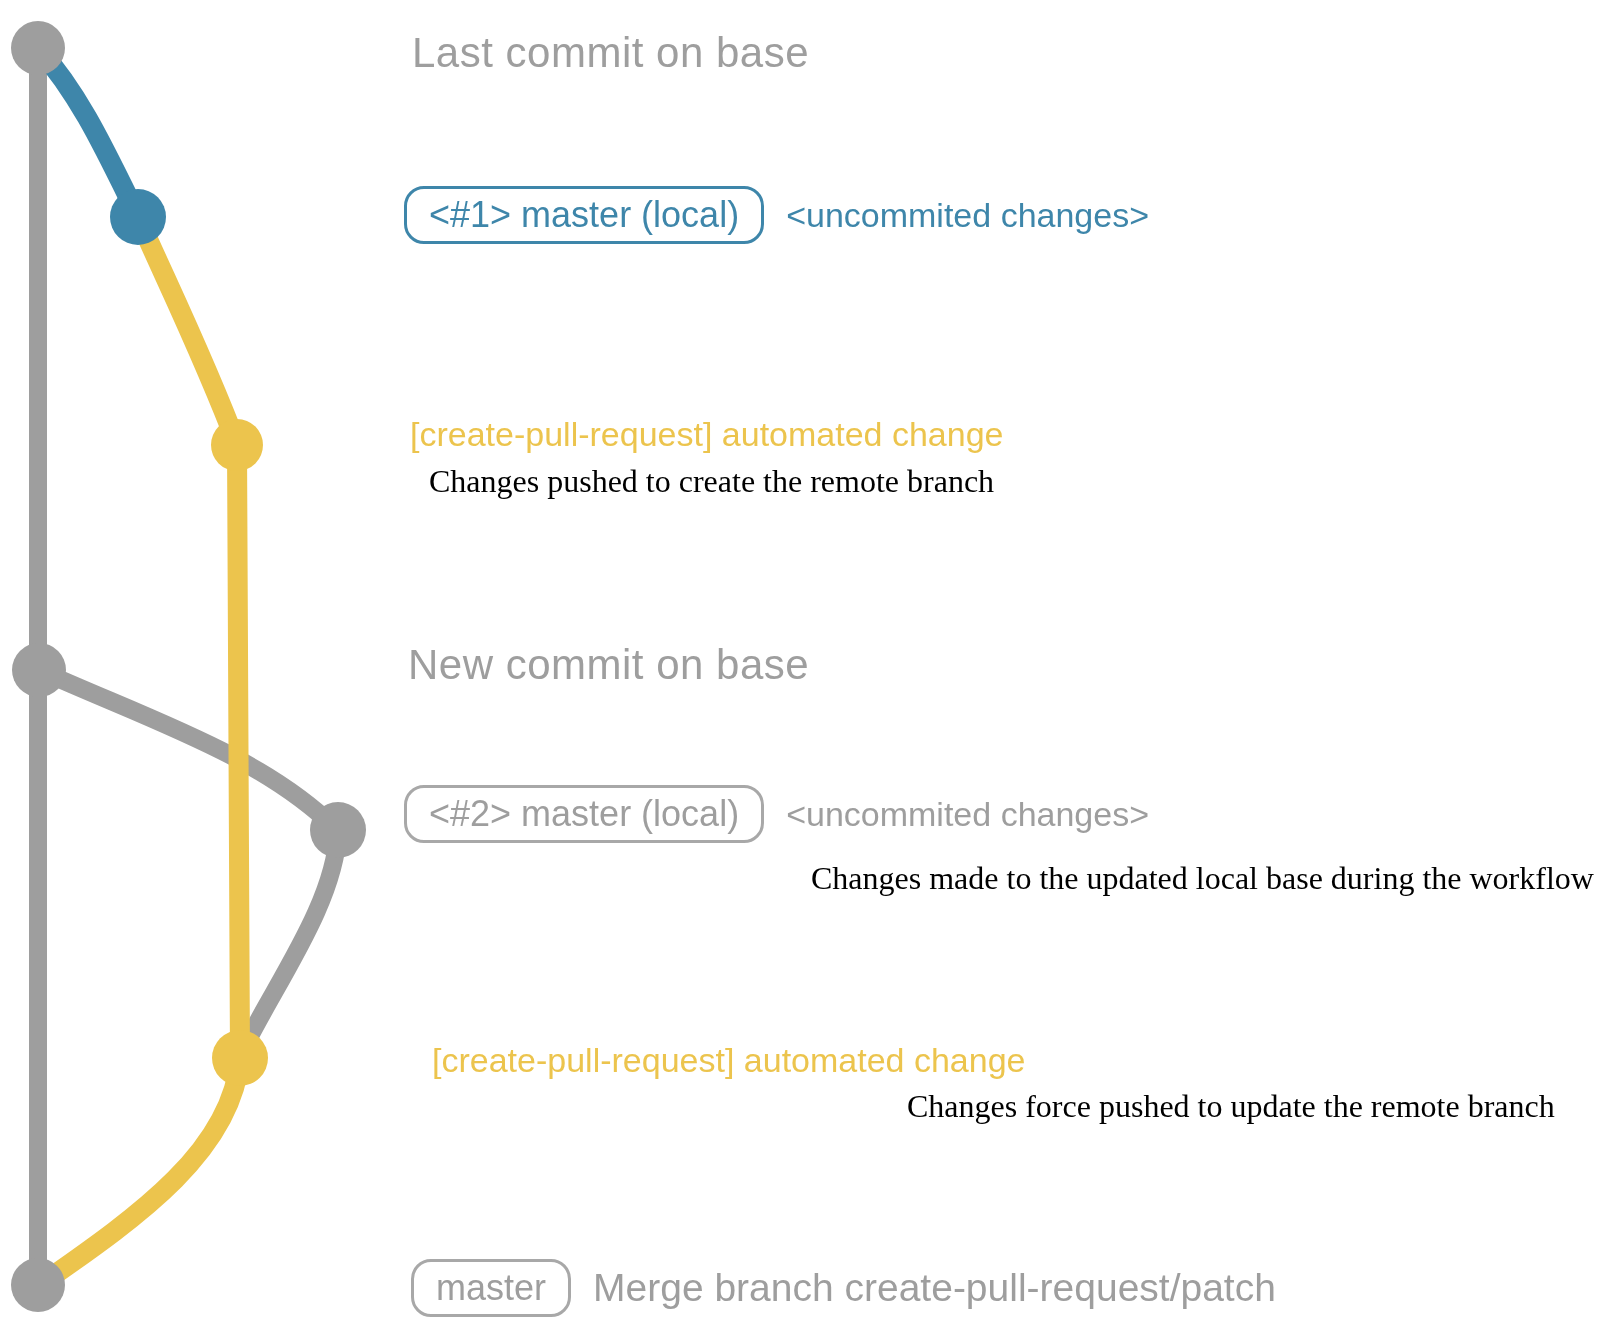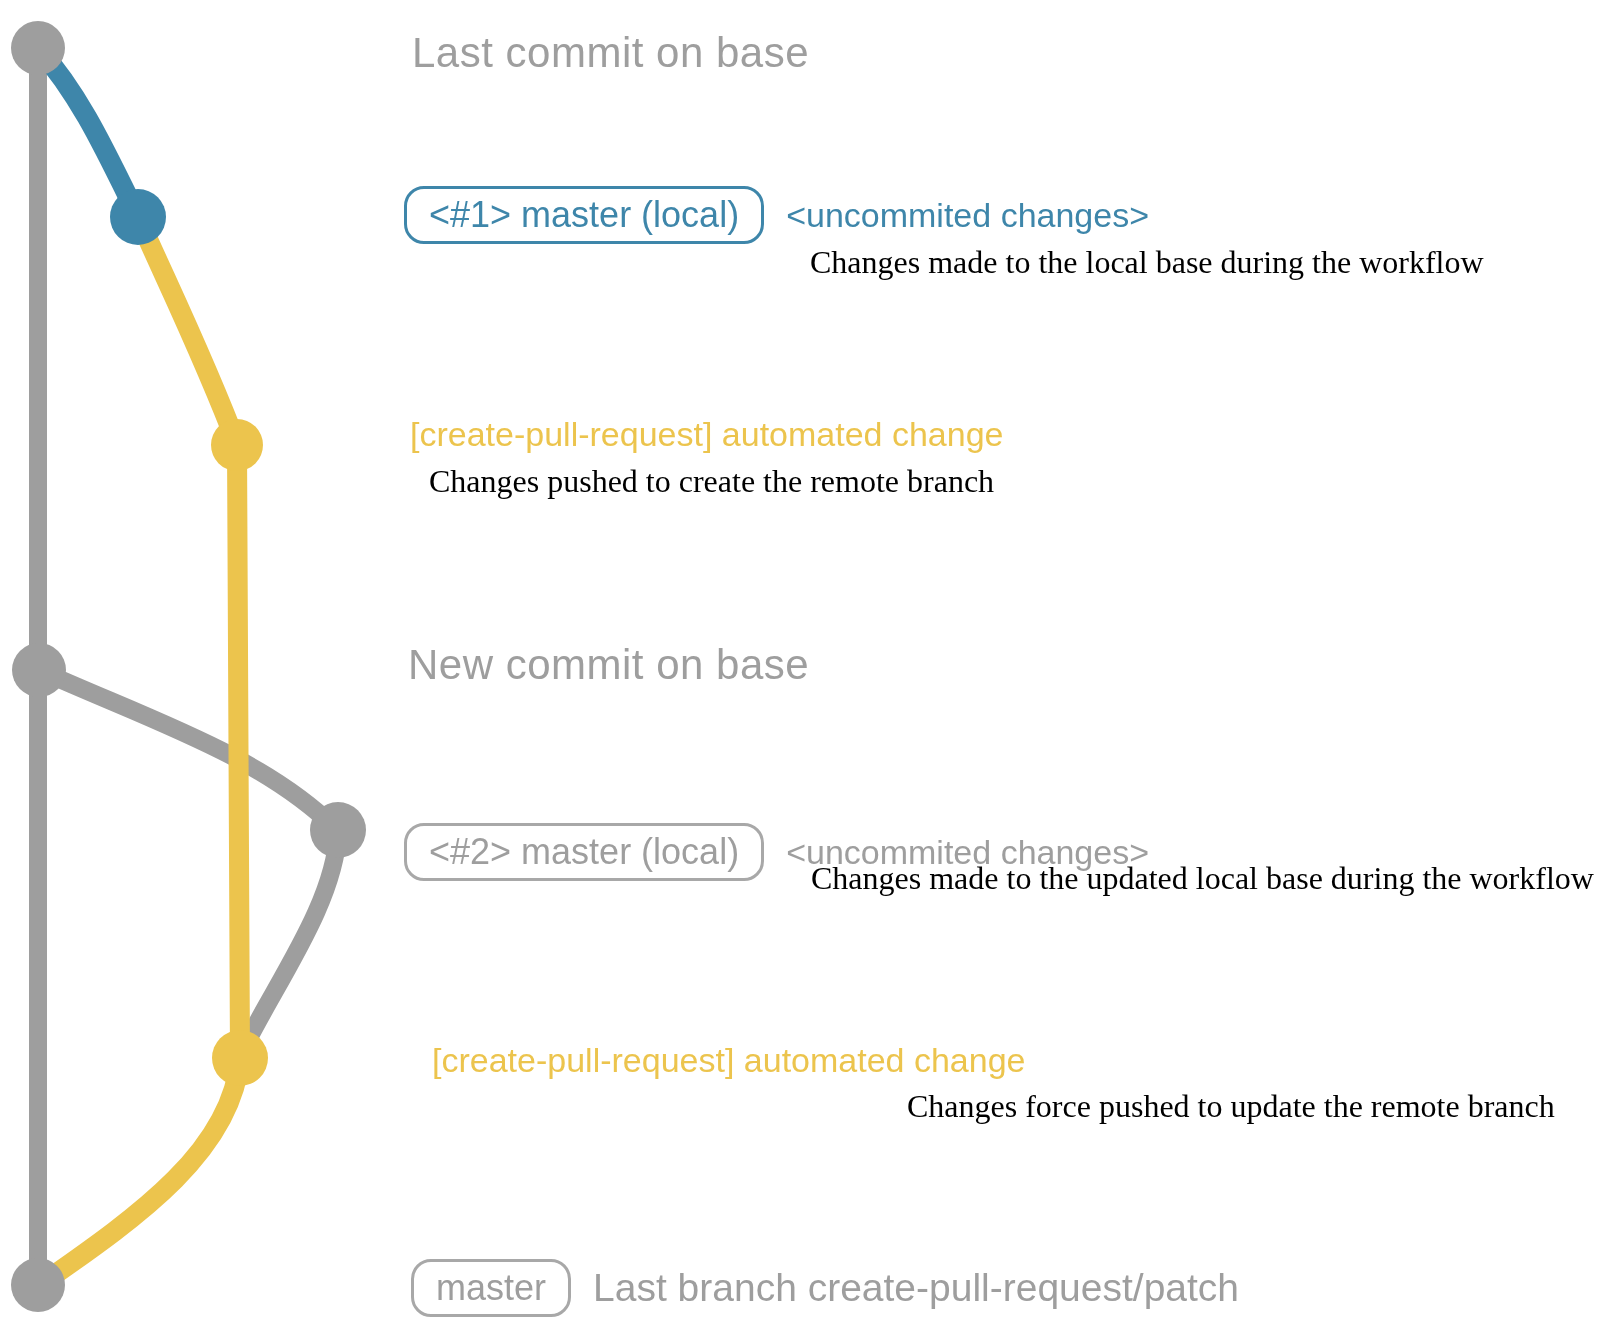--- a/index.html
+++ b/index.html
@@ -104,43 +104,42 @@
 
   <div class="row" style="left:412px; top:53px;">
     <span class="glabel">Last commit on base</span>
   </div>
 
   <div class="row" style="left:404px; top:215px;">
     <span class="badge blue">&lt;#1&gt; master (local)</span>
     <span class="gap"></span>
     <span class="heading blue">&lt;uncommited changes&gt;</span>
   </div>
-  <div class="serif" style="left:810px; top:262px;">Changes made to the local base during the workflow</div>
 
   <div class="row" style="left:410px; top:434px;">
     <span class="heading yellow">[create-pull-request] automated change</span>
   </div>
   <div class="serif" style="left:429px; top:481px;">Changes pushed to create the remote branch</div>
 
   <div class="row" style="left:408px; top:665px;align-items:flex-end;">
     <span class="glabel">New commit on base</span>
   </div>
 
-  <div class="row" style="left:404px; top:852px;">
+  <div class="row" style="left:404px; top:814px;">
     <span class="badge gray">&lt;#2&gt; master (local)</span>
     <span class="gap"></span>
     <span class="heading gray">&lt;uncommited changes&gt;</span>
   </div>
   <div class="serif" style="left:811px; top:878px;">Changes made to the updated local base during the workflow</div>
 
   <div class="row" style="left:410px; top:1060px;">
     <span class="gap"></span>
     <span class="heading yellow">[create-pull-request] automated change</span>
   </div>
   <div class="serif" style="left:907px; top:1106px;">Changes force pushed to update the remote branch</div>
 
   <div class="row" style="left:411px; top:1288px;justify-content:space-between;">
     <span class="badge gray">master</span>
     <span class="gap"></span>
-    <span class="heading big-gray">Last branch create-pull-request/patch</span>
+    <span class="heading big-gray">Merge branch create-pull-request/patch</span>
   </div>
 
 </div>
 
 </body></html>

